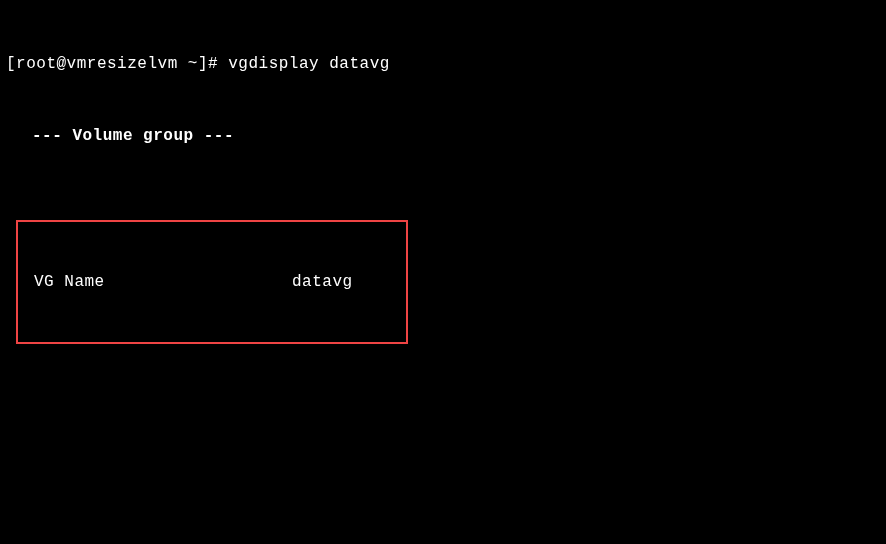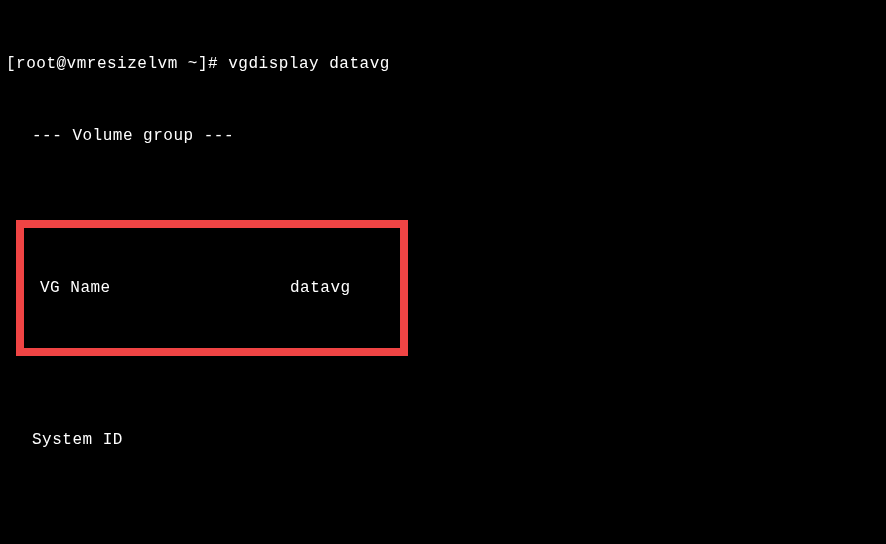--- a/index.html
+++ b/index.html
@@ -20,34 +20,36 @@
     }
     .terminal {
       white-space: pre;
     }
     .prompt-line {
       padding-left: 2px;
       font-family: Liberation Mono, monospace;
     }
     .section-header {
       padding-left: 28px;
+      font-weight: bold;
     }
     .data-row {
       display: flex;
       padding-left: 28px;
     }
     .label {
       width: 250px;
       flex-shrink: 0;
     }
     .value {
       flex: 1;
+      margin-left: 8px;
     }
     .highlight-box-1 {
-      border: 8px solid #ef4444;
+      border: 2px solid #ef4444;
       margin-left: 12px;
       margin-right: 474px;
     }
     .highlight-box-1 .data-row {
       padding-left: 16px;
     }
   </style>
 </head>
 <body>
 
@@ -56,24 +58,20 @@
   <div class="section-header">--- Volume group ---</div>
 
   <div class="highlight-box-1">
     <div class="data-row">
       <span class="label">VG Name</span>
       <span class="value">datavg</span>
     </div>
   </div>
 
   <div class="data-row">
-    <span class="label">System ID</span>
-    <span class="value"></span>
-  </div>
-  <div class="data-row">
   </div>
   
   
   
   
   
   
   
   
   

